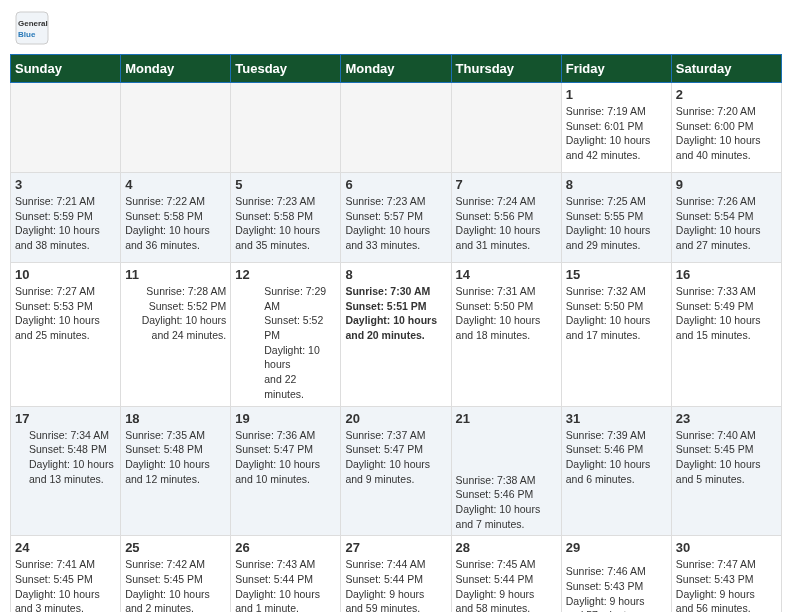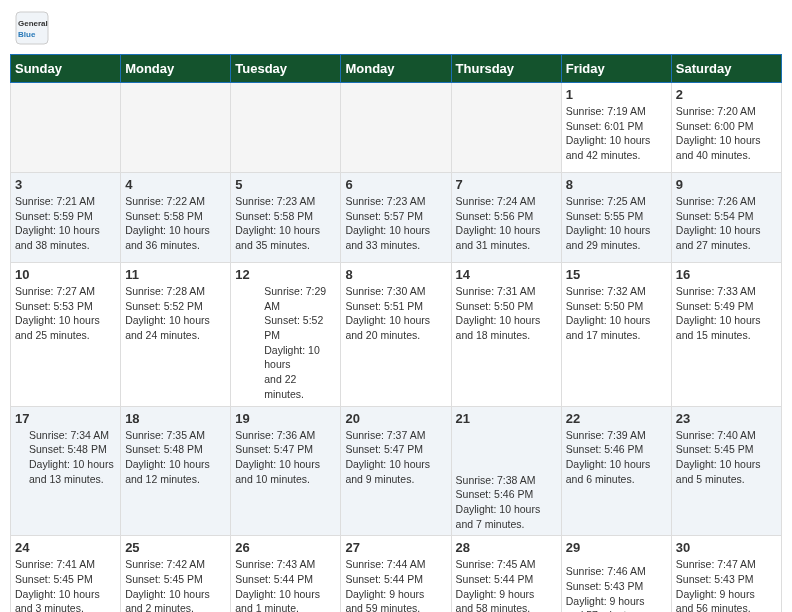--- a/index.html
+++ b/index.html
@@ -189,35 +189,35 @@
       <tr>
         <td>
           <span class="day-num">10</span>
           <div class="cell-text" style="white-space: pre-line;">Sunrise: 7:27 AM
 Sunset: 5:53 PM
 Daylight: 10 hours
 and 25 minutes.</div>
         </td>
         <td>
           <span class="day-num">11</span>
-          <div class="cell-text" style="white-space: pre-line;">Sunrise: 7:28 AM
+          <div class="cell-text" style="white-space: pre-line; text-align: right;">Sunrise: 7:28 AM
 Sunset: 5:52 PM
 Daylight: 10 hours
 and 24 minutes.</div>
         </td>
         <td>
           <span class="day-num">12</span>
           <div class="cell-text" style="white-space: pre-line; margin-left: 29px;">Sunrise: 7:29 AM
 Sunset: 5:52 PM
 Daylight: 10 hours
 and 22 minutes.</div>
         </td>
         <td>
           <span class="day-num">8</span>
-          <div class="cell-text" style="white-space: pre-line;">Sunrise: 7:30 AM
+          <div class="cell-text" style="white-space: pre-line; font-weight: bold;">Sunrise: 7:30 AM
 Sunset: 5:51 PM
 Daylight: 10 hours
 and 20 minutes.</div>
         </td>
         <td>
           <span class="day-num">14</span>
           <div class="cell-text" style="white-space: pre-line;">Sunrise: 7:31 AM
 Sunset: 5:50 PM
 Daylight: 10 hours
 and 18 minutes.</div>
@@ -267,21 +267,21 @@
 and 9 minutes.</div>
         </td>
         <td>
           <span class="day-num">21</span>
           <div class="cell-text" style="white-space: pre-line; margin-top: 47px;">Sunrise: 7:38 AM
 Sunset: 5:46 PM
 Daylight: 10 hours
 and 7 minutes.</div>
         </td>
         <td>
-          <span class="day-num">22</span>
+          <span class="day-num">31</span>
           <div class="cell-text" style="white-space: pre-line;">Sunrise: 7:39 AM
 Sunset: 5:46 PM
 Daylight: 10 hours
 and 6 minutes.</div>
         </td>
         <td>
           <span class="day-num">23</span>
           <div class="cell-text" style="white-space: pre-line;">Sunrise: 7:40 AM
 Sunset: 5:45 PM
 Daylight: 10 hours

